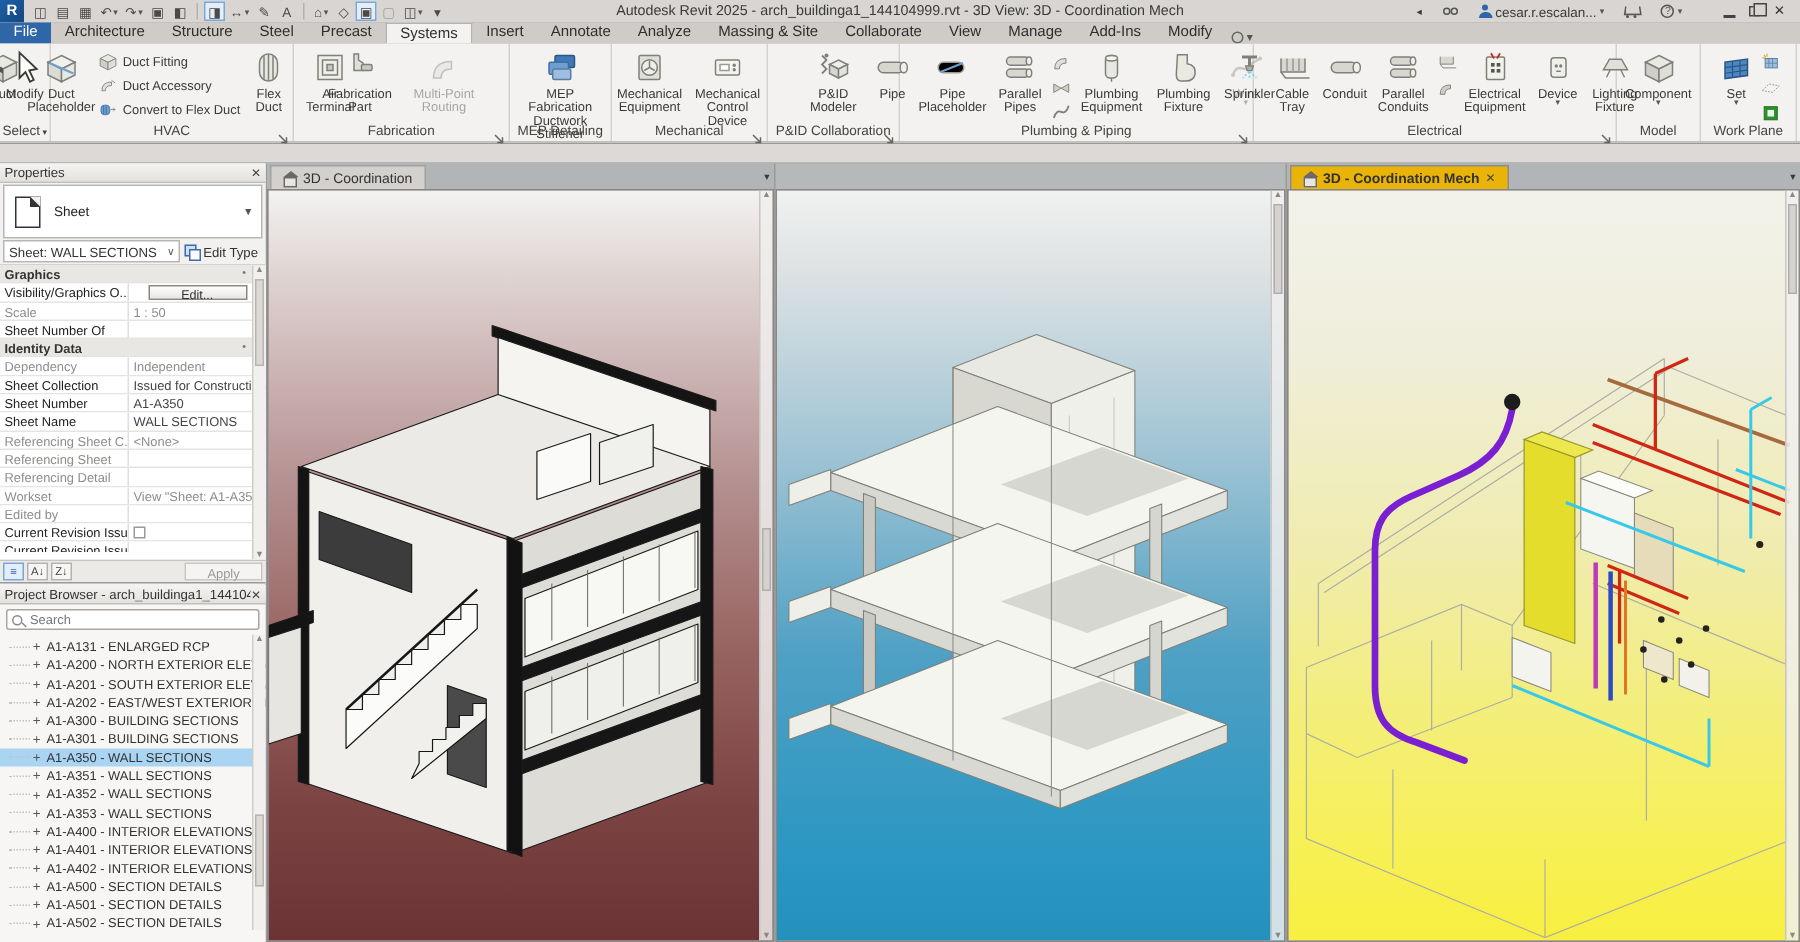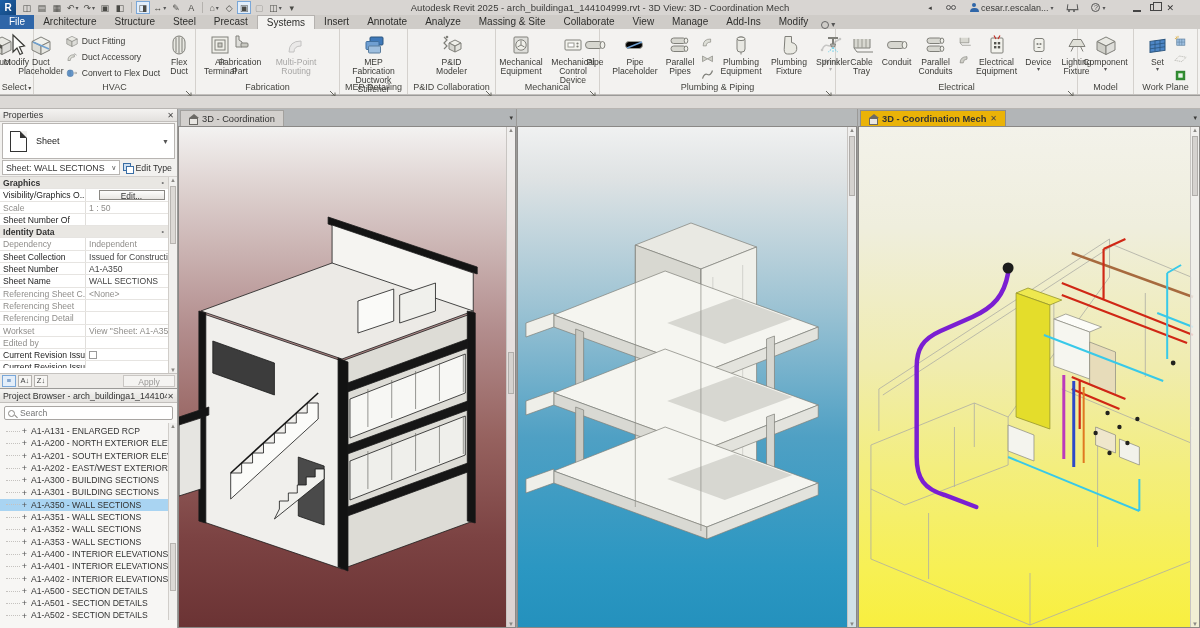--- a/index.html
+++ b/index.html
@@ -12,21 +12,21 @@
   .revit-logo{width:16px;height:15px;background:linear-gradient(135deg,#1d61a8,#14477e);color:#fff;
               font-weight:bold;font-size:10px;display:flex;align-items:center;justify-content:center;}
   #qat{display:flex;align-items:center;height:15px;margin-left:4px;gap:1px;}
   .qbtn{height:13px;min-width:14px;display:flex;align-items:center;justify-content:center;
         font-size:9px;color:#4a4a46;padding:0 1px;border:1px solid transparent;background:transparent;}
   .qbtn.active{border-color:#7aa7d8;background:#e3eefa;}
   .qbtn.disabled{opacity:.4;}
   .qbtn .caret{font-size:6px;margin-left:1px;color:#555;}
   .qsep{width:1px;height:11px;background:#b5b2ae;margin:0 3px;}
   #title-text{position:absolute;left:0;right:0;text-align:center;font-size:9.5px;color:#3a3a38;pointer-events:none;}
-  #title-right{margin-left:auto;display:flex;align-items:center;gap:14px;padding-right:20px;z-index:2;}
+  #title-right{margin-left:auto;display:flex;align-items:center;gap:14px;padding-right:4px;z-index:2;}
   .tr-ic{display:flex;align-items:center;gap:2px;font-size:9px;color:#3a3a38;}
   .binoc i{display:inline-block;width:5px;height:5px;border:1.4px solid #555;border-radius:50%;}
   .binoc i:last-child{margin-left:-2px;}
   .user-glyph{width:9px;height:9px;position:relative;display:inline-block;}
   .user-glyph:before{content:"";position:absolute;left:2.5px;top:0;width:4px;height:4px;border-radius:50%;background:#2f66a8;}
   .user-glyph:after{content:"";position:absolute;left:0;top:4.5px;width:9px;height:4.5px;border-radius:4px 4px 0 0;background:#2f66a8;}
   .cart-glyph{width:10px;height:8px;position:relative;display:inline-block;}
   .cart-glyph:before{content:"";position:absolute;left:0;top:0;width:9px;height:5px;border:1px solid #555;border-top:none;transform:perspective(8px) rotateX(12deg);}
   .cart-glyph:after{content:"";position:absolute;left:1px;top:6px;width:2px;height:2px;border-radius:50%;background:#555;box-shadow:5px 0 0 #555;}
   .help-circle{width:9px;height:9px;border:1px solid #555;border-radius:50%;font-size:7px;line-height:8px;
@@ -385,65 +385,65 @@
                 <rect x="8" y="4" width="13" height="8" rx="1" fill="#3f79b9" stroke="#2c567f"></rect>
                 <rect x="4" y="8.5" width="13" height="8" rx="1" fill="#6f9fd2" stroke="#3f6f9f"></rect>
                 <rect x="6.5" y="13" width="12" height="7" rx="1" fill="#9dbede" stroke="#5a7d9d"></rect>
               </svg>
             </span>
             <span class="blabel">MEP Fabrication Ductwork Stiffener</span>
           </button>
         </div>
         <div class="plabel"><span>MEP Detailing</span></div>
       </section>
+      <section class="panel" style="width: 104px;">
+        <div class="pbtns">
+          <button class="bbig" style="width: 50px;">
+            <span class="icon">
+              <svg viewBox="0 0 24 24">
+                <rect x="5" y="4" width="14" height="16" rx="1" fill="#dededa" stroke="#80807a"></rect>
+                <circle cx="12" cy="12" r="5.2" fill="#efefe9" stroke="#80807a"></circle>
+                <path d="M12 7.5 V12 L15.5 14 M12 12 L8.5 14" stroke="#80807a" fill="none"></path>
+              </svg>
+            </span>
+            <span class="blabel">Mechanical Equipment</span>
+          </button>
+          <button class="bbig" style="width: 52px;">
+            <span class="icon">
+              <svg viewBox="0 0 24 24">
+                <rect x="4" y="7" width="16" height="10" rx="1" fill="#f4f4ee" stroke="#80807a"></rect>
+                <rect x="7" y="10" width="6" height="4" fill="#fff" stroke="#9a9a92"></rect>
+                <circle cx="16.5" cy="10.5" r="1.1" fill="#80807a"></circle>
+                <circle cx="16.5" cy="13.5" r="1.1" fill="#80807a"></circle>
+              </svg>
+            </span>
+            <span class="blabel">Mechanical Control Device</span>
+          </button>
+        </div>
+        <div class="plabel"><span>Mechanical</span></div>
+        <span class="launcher"><svg viewBox="0 0 8 8">
+            <path d="M1 1 L6 6 M6 2.5 V6 H2.5" stroke="#66665f" fill="none" stroke-width="1"></path>
+          </svg></span>
+      </section>
       <section class="panel" style="width: 88px;">
         <div class="pbtns">
           <button class="bbig" style="width: 62px;">
             <span class="icon">
               <svg viewBox="0 0 24 24">
                 <path d="M4 4 l3 3 -3 3 3 3 -3 3" stroke="#80807a" fill="none" stroke-width="1.2"></path>
                 <circle cx="7" cy="4" r="1.3" fill="#80807a"></circle>
                 <polygon points="15,7 21,10 15,13 9,10" fill="#efefe9" stroke="#80807a"></polygon>
                 <polygon points="9,10 15,13 15,19 9,16" fill="#d6d6d0" stroke="#80807a"></polygon>
                 <polygon points="21,10 15,13 15,19 21,16" fill="#e3e3dd" stroke="#80807a"></polygon>
               </svg>
             </span>
             <span class="blabel">P&amp;ID Modeler</span>
           </button>
         </div>
         <div class="plabel"><span>P&amp;ID Collaboration</span></div>
-        <span class="launcher"><svg viewBox="0 0 8 8">
-            <path d="M1 1 L6 6 M6 2.5 V6 H2.5" stroke="#66665f" fill="none" stroke-width="1"></path>
-          </svg></span>
-      </section>
-      <section class="panel" style="width: 104px;">
-        <div class="pbtns">
-          <button class="bbig" style="width: 50px;">
-            <span class="icon">
-              <svg viewBox="0 0 24 24">
-                <rect x="5" y="4" width="14" height="16" rx="1" fill="#dededa" stroke="#80807a"></rect>
-                <circle cx="12" cy="12" r="5.2" fill="#efefe9" stroke="#80807a"></circle>
-                <path d="M12 7.5 V12 L15.5 14 M12 12 L8.5 14" stroke="#80807a" fill="none"></path>
-              </svg>
-            </span>
-            <span class="blabel">Mechanical Equipment</span>
-          </button>
-          <button class="bbig" style="width: 52px;">
-            <span class="icon">
-              <svg viewBox="0 0 24 24">
-                <rect x="4" y="7" width="16" height="10" rx="1" fill="#f4f4ee" stroke="#80807a"></rect>
-                <rect x="7" y="10" width="6" height="4" fill="#fff" stroke="#9a9a92"></rect>
-                <circle cx="16.5" cy="10.5" r="1.1" fill="#80807a"></circle>
-                <circle cx="16.5" cy="13.5" r="1.1" fill="#80807a"></circle>
-              </svg>
-            </span>
-            <span class="blabel">Mechanical Control Device</span>
-          </button>
-        </div>
-        <div class="plabel"><span>Mechanical</span></div>
         <span class="launcher"><svg viewBox="0 0 8 8">
             <path d="M1 1 L6 6 M6 2.5 V6 H2.5" stroke="#66665f" fill="none" stroke-width="1"></path>
           </svg></span>
       </section>
       <section class="panel" style="width: 236px;">
         <div class="pbtns">
           <button class="bbig" style="width: 28px;">
             <span class="icon">
               <svg viewBox="0 0 24 24">
                 <rect x="2.5" y="8.5" width="17" height="7" rx="3.4" fill="#d7d7d0" stroke="#80807a"></rect>

